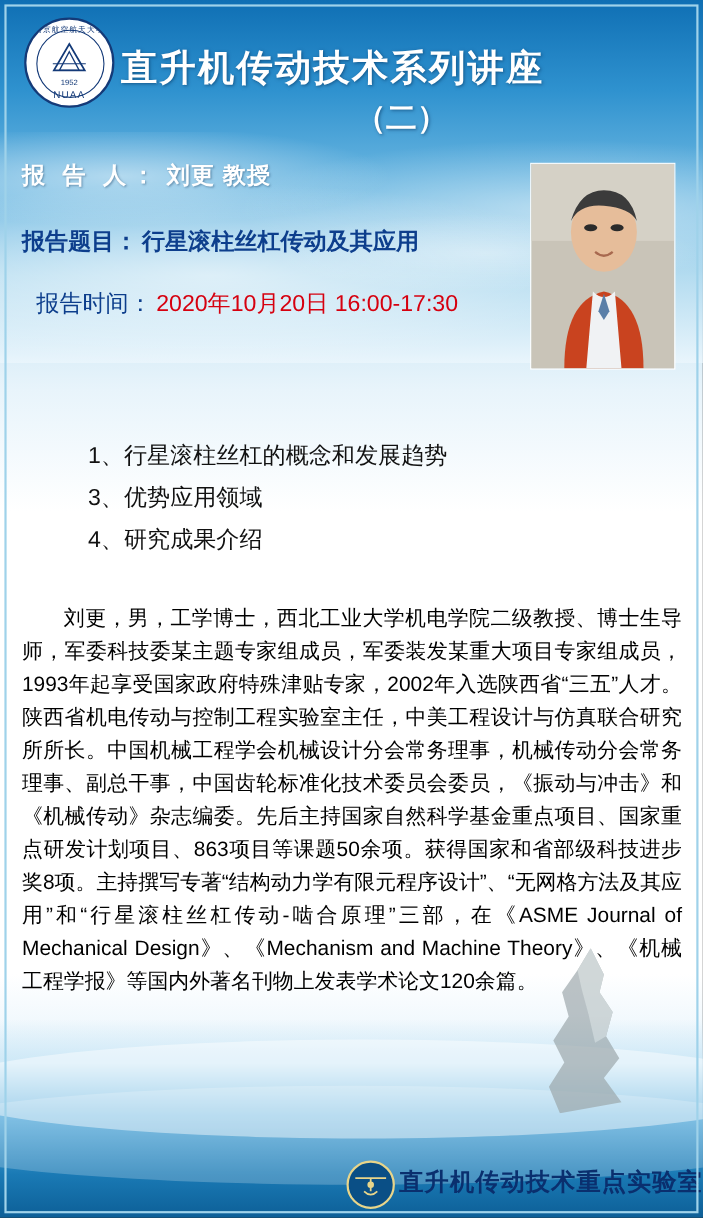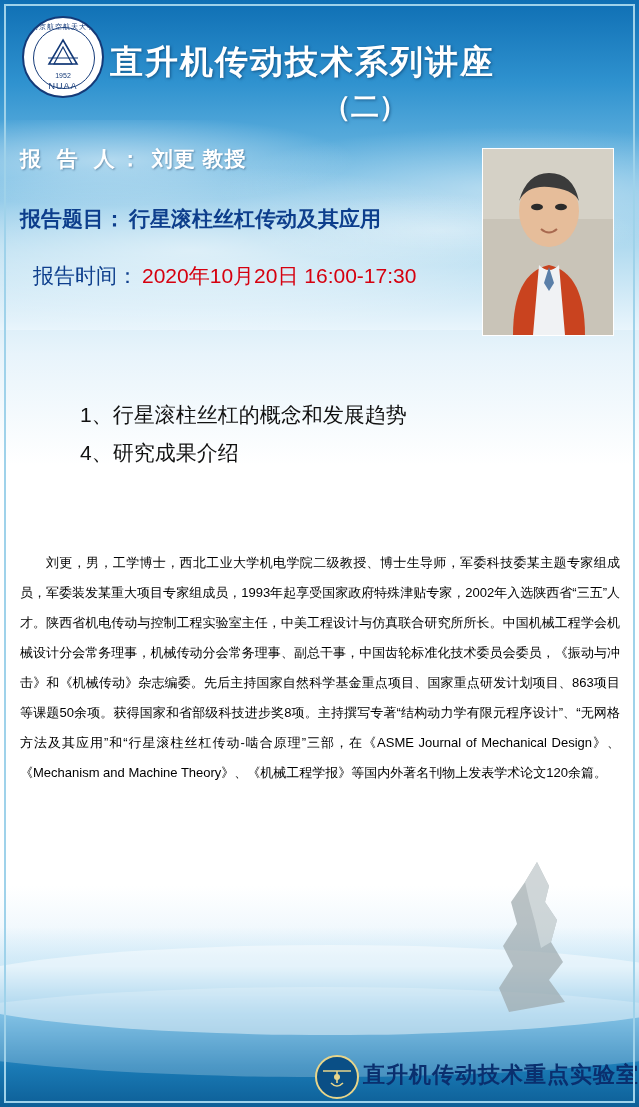--- a/index.html
+++ b/index.html
@@ -248,21 +248,21 @@
     left: 20px; top: 513px;
     font-size: 21px;
     font-weight: bold;
     color: #0d3e8c;
     z-index: 10;
   }
   .bio-text {
     position: absolute;
     left: 20px; top: 548px;
     width: 600px;
-    font-size: 13px;
+    font-size: 19px;
     line-height: 30px;
     color: #000000;
     text-align: justify;
     text-justify: inter-ideograph;
     text-indent: 2em;
     z-index: 10;
   }
 
   
   .footer {
@@ -351,20 +351,21 @@
       <ellipse cx="78" cy="58" rx="6" ry="3.2" fill="#2b2b2b"></ellipse>
       <path d="M58 80 q8 7 16 0" stroke="#a8694f" stroke-width="2" fill="none"></path>
       <path d="M30 186 q0 -62 36 -70 q36 8 36 70 Z" fill="#c9431f"></path>
       <path d="M56 116 q10 10 20 0 l6 70 h-32 Z" fill="#f0f2f4"></path>
       <path d="M66 118 l-5 16 l5 8 l5 -8 Z" fill="#5a7fa8"></path>
     </svg>
   </div>
 
   <ul class="content-list">
     <li>1、行星滚柱丝杠的概念和发展趋势</li>
+    <li>3、优势应用领域</li>
     <li>4、研究成果介绍</li>
   </ul>
 
   <div class="bio-text">刘更，男，工学博士，西北工业大学机电学院二级教授、博士生导师，军委科技委某主题专家组成员，军委装发某重大项目专家组成员，1993年起享受国家政府特殊津贴专家，2002年入选陕西省“三五”人才。陕西省机电传动与控制工程实验室主任，中美工程设计与仿真联合研究所所长。中国机械工程学会机械设计分会常务理事，机械传动分会常务理事、副总干事，中国齿轮标准化技术委员会委员，《振动与冲击》和《机械传动》杂志编委。先后主持国家自然科学基金重点项目、国家重点研发计划项目、863项目等课题50余项。获得国家和省部级科技进步奖8项。主持撰写专著“结构动力学有限元程序设计”、“无网格方法及其应用”和“行星滚柱丝杠传动-啮合原理”三部，在《ASME Journal of Mechanical Design》、《Mechanism and Machine Theory》、《机械工程学报》等国内外著名刊物上发表学术论文120余篇。</div>
 
   <div class="footer">
     <div class="footer-logo">
       <div class="footer-logo-circle">
         <svg viewBox="0 0 40 40" width="40" height="40">
           <circle cx="20" cy="20" r="19" fill="#0a4f86"></circle>

